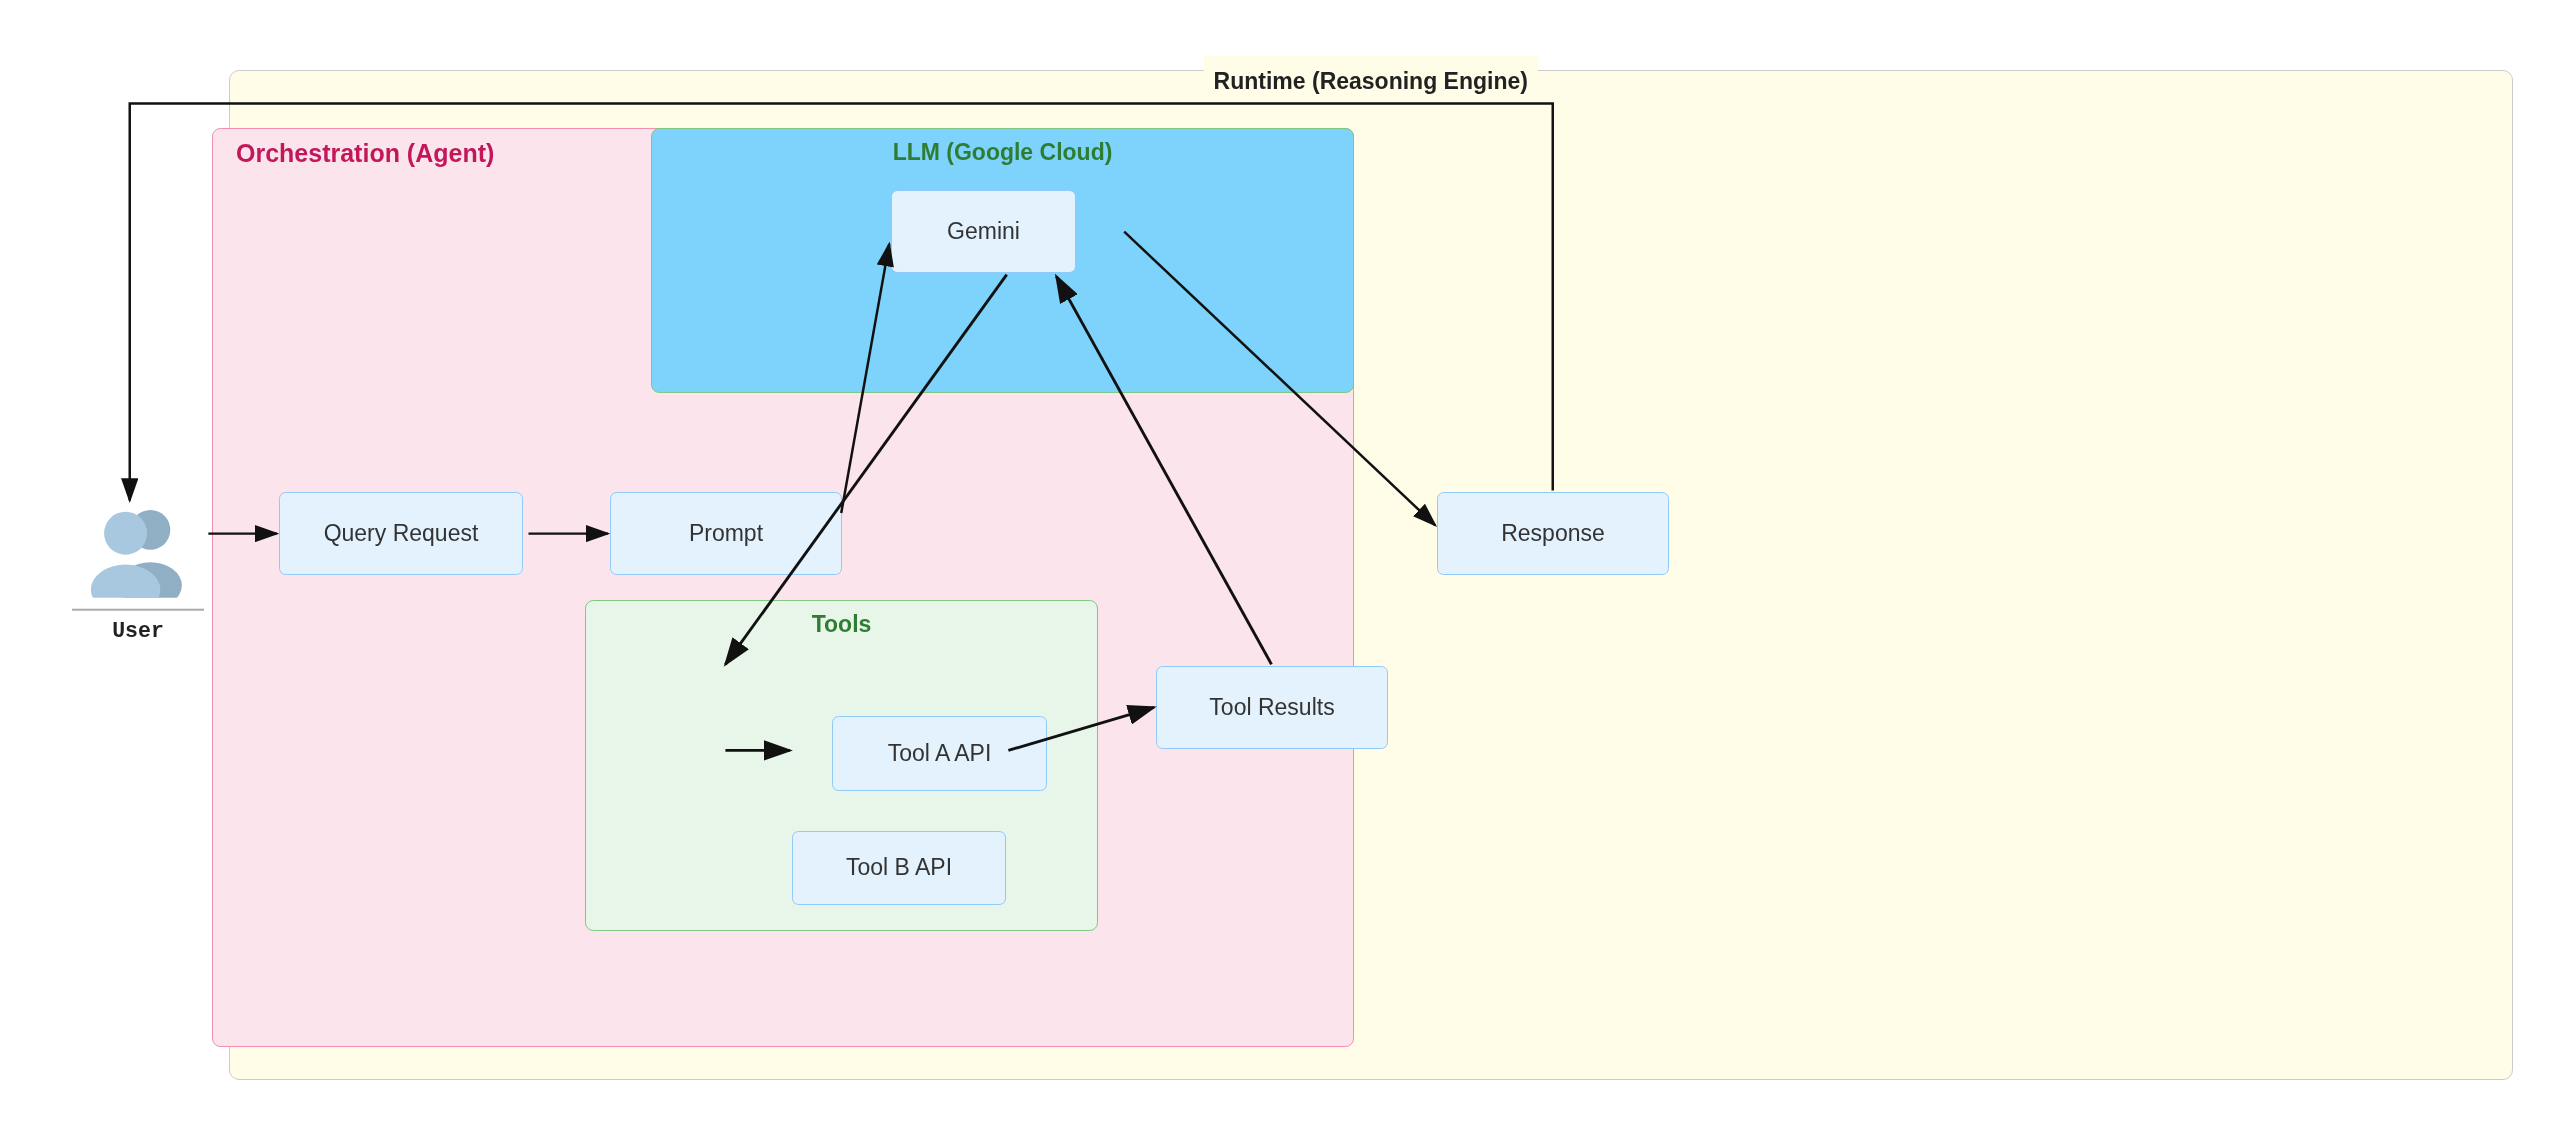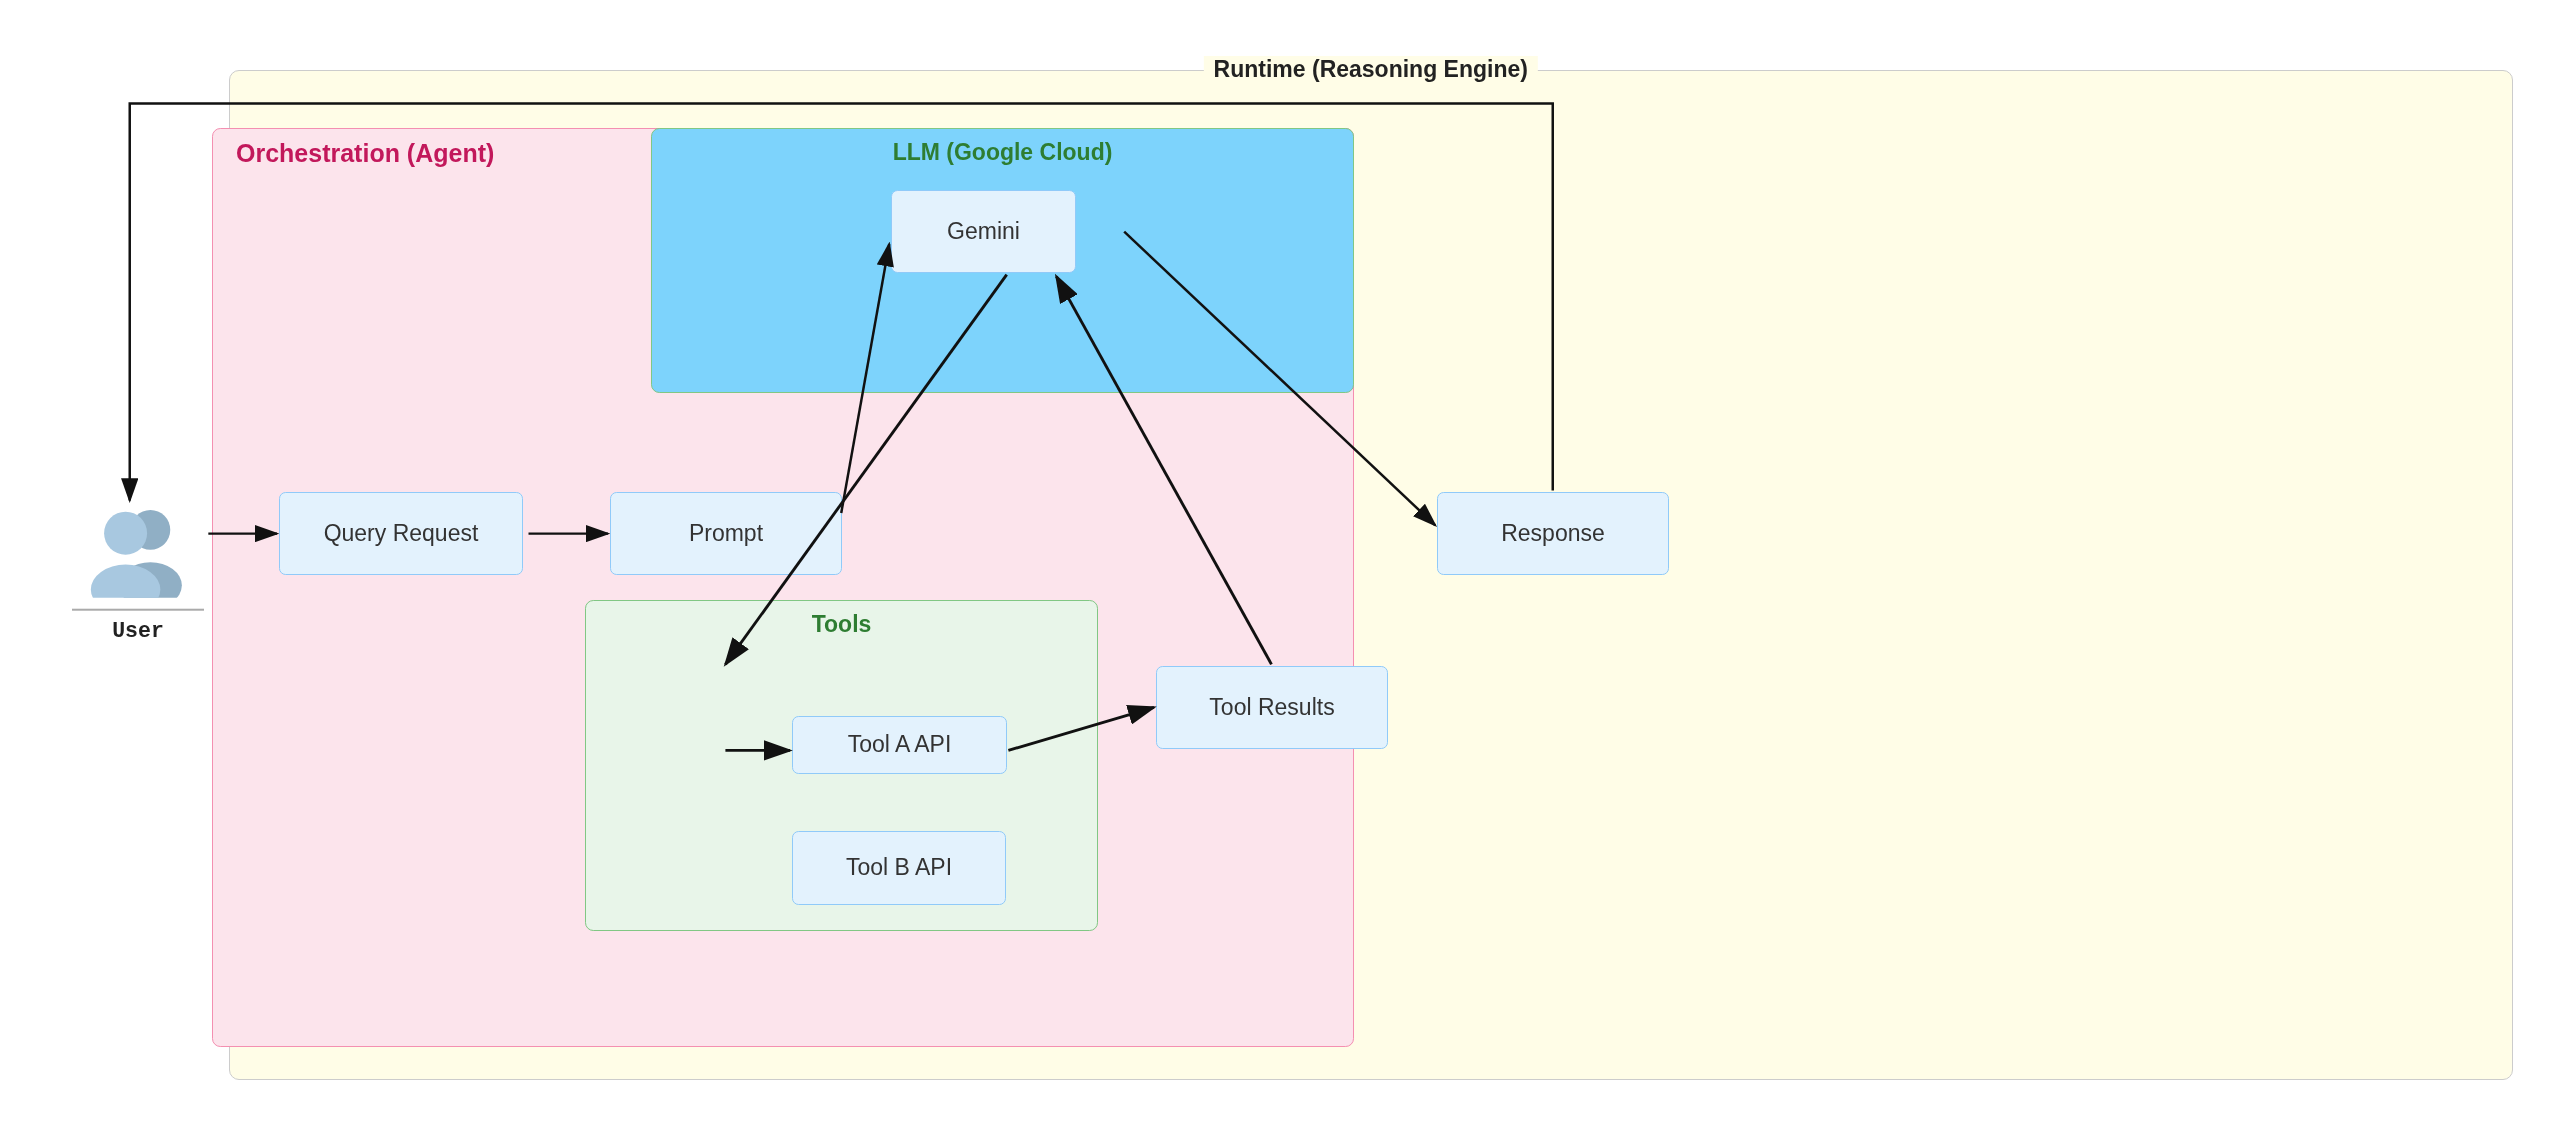--- a/index.html
+++ b/index.html
@@ -38,21 +38,21 @@
     .runtime-label {
       position: absolute;
       top: -15px;
       left: 50%;
       transform: translateX(-50%);
       font-weight: bold;
       font-size: 23px;
       color: #222;
       white-space: nowrap;
       background: #fffde7;
-      padding: 0 10px;
+      padding: 12px 10px;
     }
 
     
     .orchestration-box {
       position: absolute;
       top: 91px;
       left: 165px;
       width: 1142px;
       bottom: 66px;
       background: #fce4ec;
@@ -212,21 +212,21 @@
 
   <div class="node" style="left:1390px;top:455px;width:232px;height:83px;">
     <span>Response</span>
   </div>
 
 
   <div class="node" style="left:1109px;top:629px;width:232px;height:83px;">
     <span>Tool Results</span>
   </div>
 
-  <div class="node" style="left:745px;top:679px;width:215px;height:58px;">
+  <div class="node" style="left:785px;top:679px;width:215px;height:75px;">
     <span>Tool A API</span>
   </div>
 
   <div class="node" style="left:745px;top:794px;width:214px;height:74px;">
     <span>Tool B API</span>
   </div>
 
   <svg class="arrows-svg" xmlns="http://www.w3.org/2000/svg" viewBox="0 0 3000 1300" width="2482" height="1076">
     <defs>
       <marker id="arrowhead" markerWidth="10" markerHeight="7" refX="9" refY="3.5" orient="auto">

